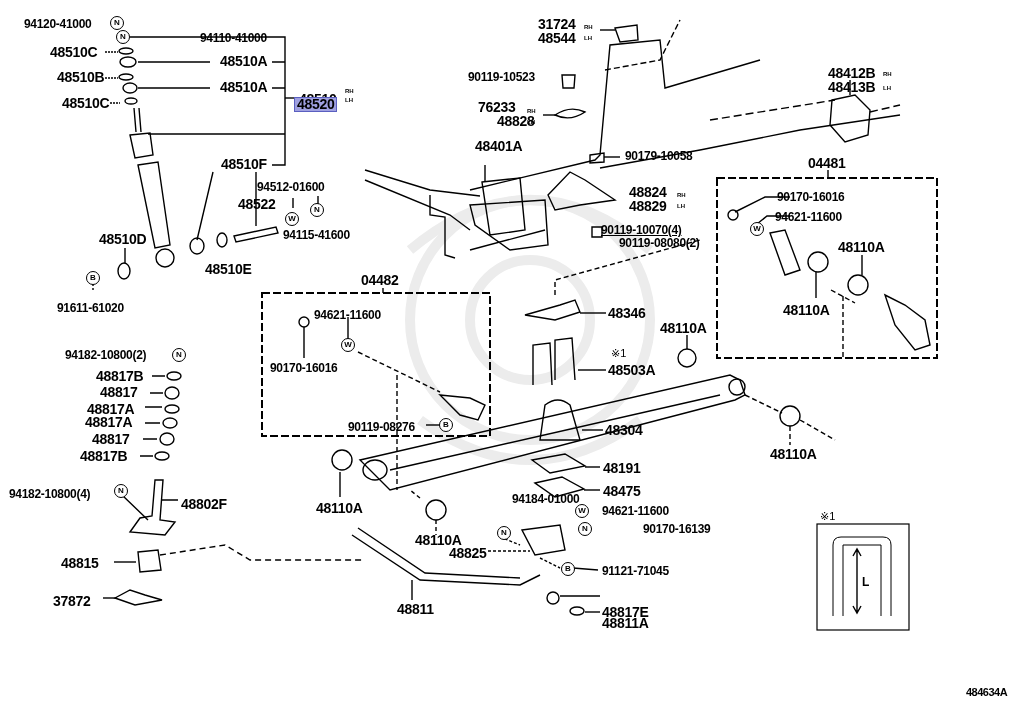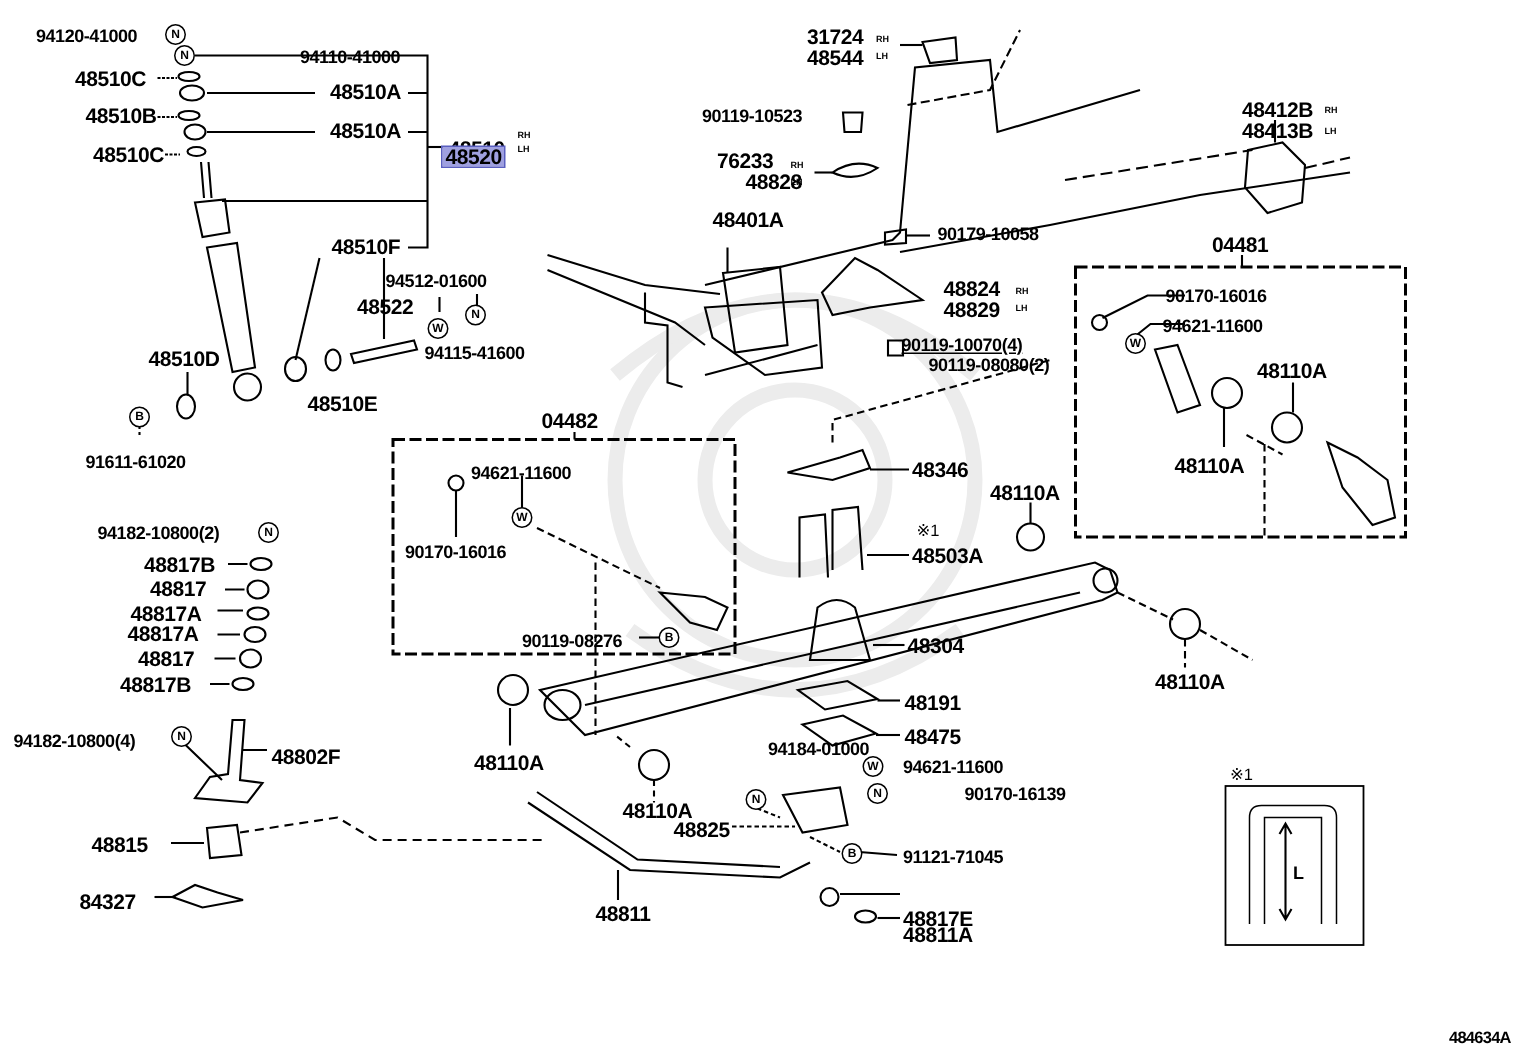--- a/index.html
+++ b/index.html
@@ -244,21 +244,21 @@
 <div class="lbl" style="left:65px;top:349px;font-size:12px;">94182-10800(2)</div>
 <div class="lbl big" style="left:96px;top:370px;">48817B</div>
 <div class="lbl big" style="left:100px;top:386px;">48817</div>
 <div class="lbl big" style="left:87px;top:403px;">48817A</div>
 <div class="lbl big" style="left:85px;top:416px;">48817A</div>
 <div class="lbl big" style="left:92px;top:433px;">48817</div>
 <div class="lbl big" style="left:80px;top:450px;">48817B</div>
 <div class="lbl" style="left:9px;top:488px;font-size:12px;text-align:center;">94182-10800(4)</div>
 <div class="lbl big" style="left:181px;top:498px;">48802F</div>
 <div class="lbl big" style="left:61px;top:557px;">48815</div>
-<div class="lbl big" style="left:53px;top:595px;">84327</div>
+<div class="lbl big" style="left:53px;top:595px;">37872</div>
 
 <div class="lbl big" style="left:316px;top:502px;">48110A</div>
 <div class="lbl big" style="left:415px;top:534px;">48110A</div>
 <div class="lbl big" style="left:603px;top:462px;">48191</div>
 <div class="lbl big" style="left:603px;top:485px;">48475</div>
 <div class="lbl" style="left:470px;top:493px;font-size:12px;margin-left:42px;">94184-01000</div>
 <div class="lbl" style="left:602px;top:505px;font-size:12px;">94621-11600</div>
 <div class="sym" style="left:578px;top:522px;">N</div>
 <div class="lbl" style="left:602px;top:523px;font-size:12px;margin-left:41px;">90170-16139</div>
 <div class="lbl big" style="left:449px;top:547px;">48825</div>

